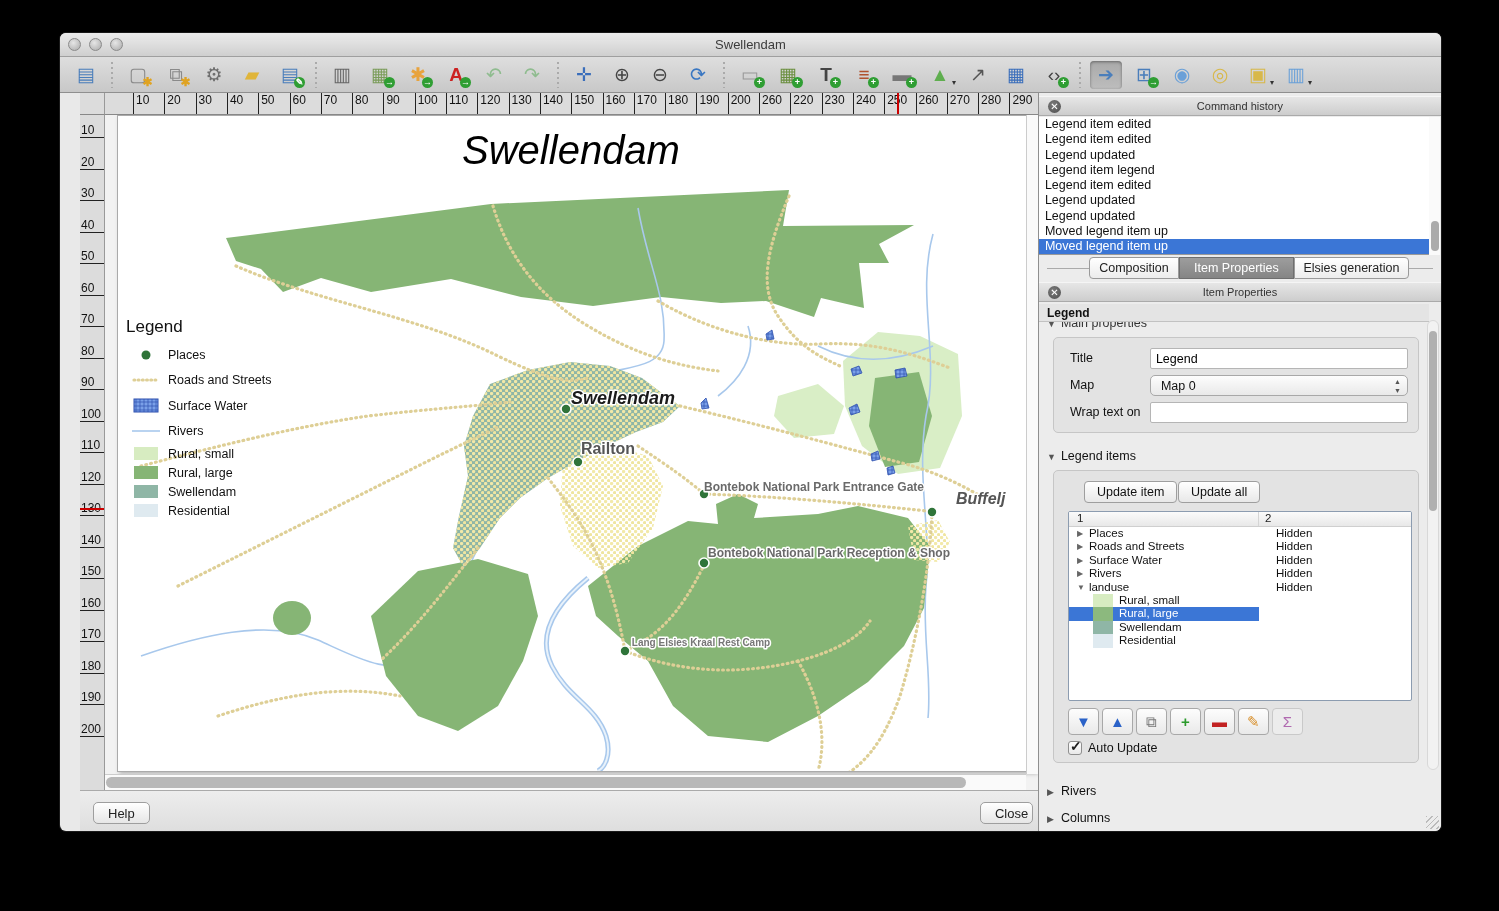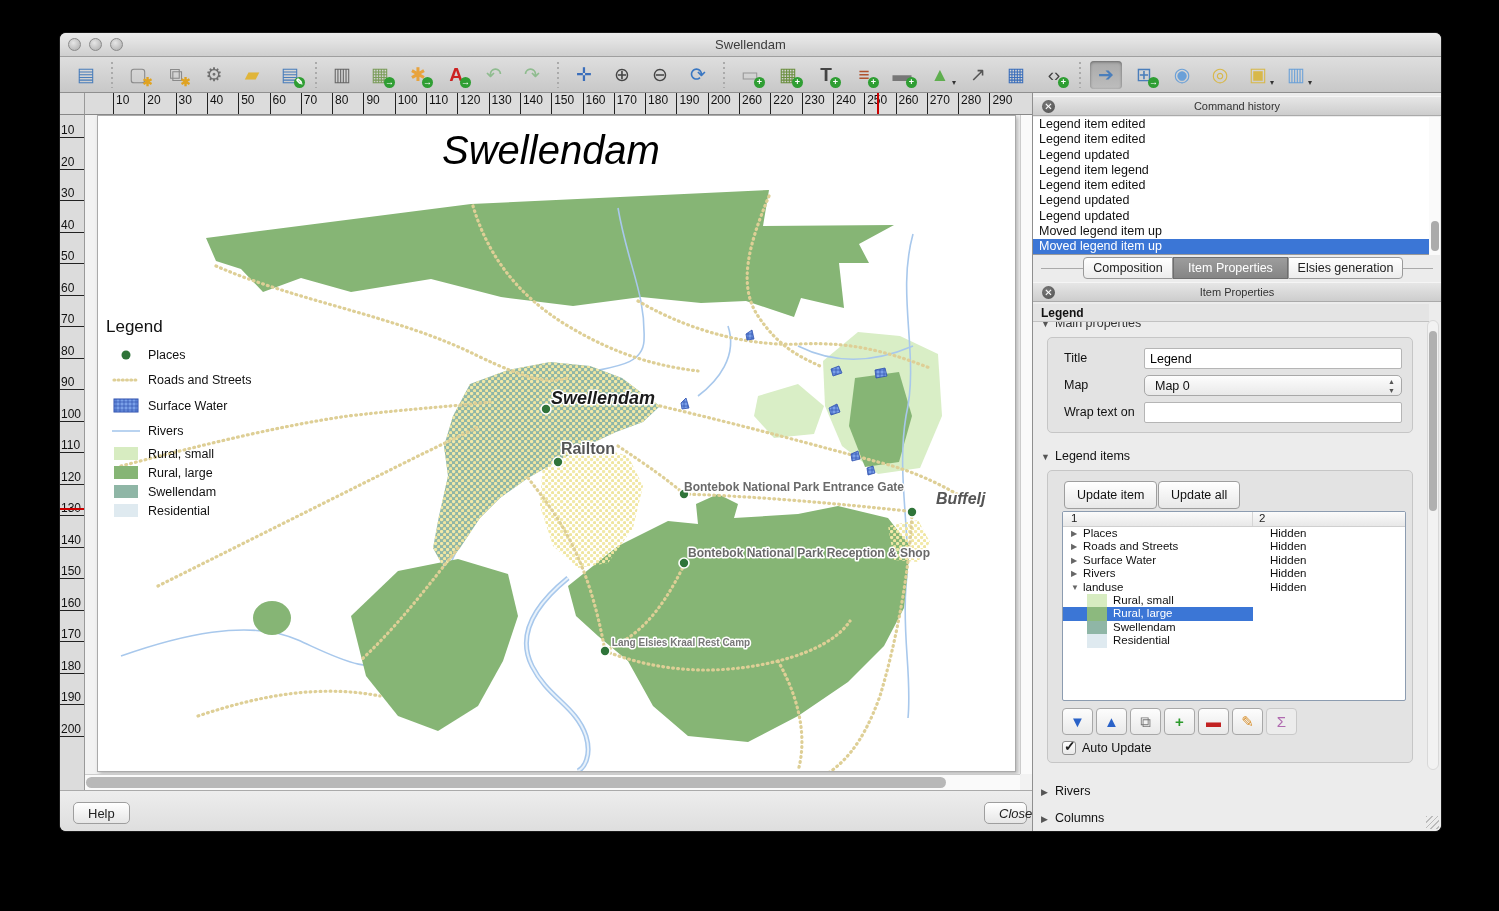--- a/index.html
+++ b/index.html
@@ -27,21 +27,21 @@
     font-size:9px; line-height:11px; text-align:center; color:#fff; font-weight:bold; }
   .badge.g { background:#2f9e33; }
   .badge.y { background:transparent; color:#e0a321; font-size:12px; }
   .tbtn .caret { position:absolute; right:0; bottom:2px; font-size:8px; color:#333; }
   .tsep { width:8px; height:26px;
     background:repeating-linear-gradient(#aaa 0 2px, transparent 2px 5px); background-size:2px 100%;
     background-repeat:no-repeat; background-position:center; }
 
   
   .content { display:flex; height:738px; }
-  .left-col { width:972px; display:flex; flex-direction:column; }
+  .left-col { width:972px; display:flex; flex-direction:column;margin-left:20px; }
   .ruler-row { display:flex; height:22px; }
   .ruler-corner { width:25px; height:22px; background:#dcdcdc; border-right:1px solid #999; border-bottom:1px solid #888; }
   .h-ruler { position:relative; flex:1; background:#dcdcdc; border-bottom:1px solid #888; overflow:hidden; }
   .htick { position:absolute; top:0; bottom:0; border-left:1px solid #222; padding-left:2px;
     font-size:12px; color:#111; }
   .h-marker { position:absolute; top:0; bottom:0; width:2px; background:#cc0000; }
   .mid-row { display:flex; flex:1; }
   .v-ruler { position:relative; width:25px; background:#dcdcdc; border-right:1px solid #999; overflow:hidden; }
   .vtick { position:absolute; left:0; right:0; border-bottom:1px solid #222;
     font-size:12px; color:#111; padding-left:1px; height:15px; line-height:15px; }
@@ -49,21 +49,21 @@
   .canvas { position:relative; flex:1; background:#f2f2f2; overflow:hidden; }
   .page { position:absolute; left:12px; top:0; width:919px; height:657px; background:#fff;
     border:1px solid #aaa; box-shadow:2px 2px 4px rgba(0,0,0,.25); }
   .canvas-vscroll { position:absolute; right:0; top:0; bottom:16px; width:12px; background:#fafafa; border-left:1px solid #ccc; }
   .canvas-hscroll { position:absolute; left:0; right:12px; bottom:0; height:16px; background:#fafafa; border-top:1px solid #ccc; }
   .hthumb { position:absolute; left:1px; top:2px; height:11px; width:860px; border-radius:6px; background:#b8b8b8; }
   .footer { height:41px; background:linear-gradient(#ededed,#dedede); border-top:1px solid #aaa; position:relative; }
   .mac-btn { position:absolute; height:22px; padding:0 14px; font-size:13px; color:#222;
     background:linear-gradient(#ffffff,#e6e6e6); border:1px solid #9e9e9e; border-radius:5px; }
   .help-btn { left:13px; top:11px; }
-  .close-btn { right:5px; top:11px; width:43px;font-style:italic; }
+  .close-btn { right:5px; top:11px; width:53px; }
 
   
   .right-panel { position:relative; width:409px; background:#ececec; border-left:1px solid #8f8f8f; }
   .panel-hdr { position:absolute; left:0; right:0; height:20px;
     background:linear-gradient(#e6e6e6,#cdcdcd); border-top:1px solid #f5f5f5; border-bottom:1px solid #aaa;
     text-align:center; font-size:11px; color:#333; line-height:19px; }
   .close-dot { position:absolute; left:9px; top:3px; width:13px; height:13px; border-radius:50%;
     background:radial-gradient(circle at 40% 35%, #7a7a7a, #4e4e4e); color:#fff; font-size:10px;
     line-height:13px; text-align:center; }
   .ch-hdr { top:3px; }
@@ -99,22 +99,22 @@
   .dropdown { position:absolute; left:96px; width:258px; height:21px; background:linear-gradient(#fdfdfd,#e9e9e9);
     border:1px solid #a8a8a8; border-radius:5px; font-size:12.5px; line-height:20px; padding-left:10px; color:#111; }
   .dropdown .steppers { position:absolute; right:6px; top:1px; font-size:7px; color:#555; line-height:9px; }
 
   .sect-hdr { position:absolute; left:8px; font-size:12.5px; color:#111; }
   .li-hdr { top:356px; }
   .fonts-hdr { top:691px; }
   .cols-hdr { top:718px; }
 
   .gb2 { top:377px; height:293px; }
-  .upd-btn { position:absolute; top:10px; height:28px; padding:0 12px; font-size:12.5px; color:#111;
-    background:linear-gradient(#ffffff,#e8e8e8); border:1px solid #9e9e9e; border-radius:4px; }
+  .upd-btn { position:absolute; top:10px; height:22px; padding:0 12px; font-size:12.5px; color:#111;
+    background:linear-gradient(#ffffff,#e8e8e8); border:1px solid #9e9e9e; border-radius:4px;margin-left:14px; }
   .upd1 { left:16px; } .upd2 { left:110px; }
   .tree { position:absolute; left:14px; top:40px; width:344px; height:190px; background:#fff;
     border:1px solid #8c9cb0; border-radius:2px; overflow:hidden; }
   .tree-head { display:flex; height:15px; background:linear-gradient(#fbfbfb,#e8e8e8);
     border-bottom:1px solid #cfcfcf; font-size:11.5px; color:#222; }
   .tree-head .c1 { width:190px; padding-left:8px; border-right:1px solid #d5d5d5; }
   .tree-head .c2 { padding-left:6px; }
   .tree-row { position:relative; height:13.4px; line-height:13.4px; font-size:11.5px; color:#111; display:flex; }
   .tree-row .selband { position:absolute; left:0; top:0; bottom:0; width:190px; background:#3b76d6; }
   .tree-row .exp { width:14px; padding-left:8px; font-size:8px; color:#666; position:relative; }

